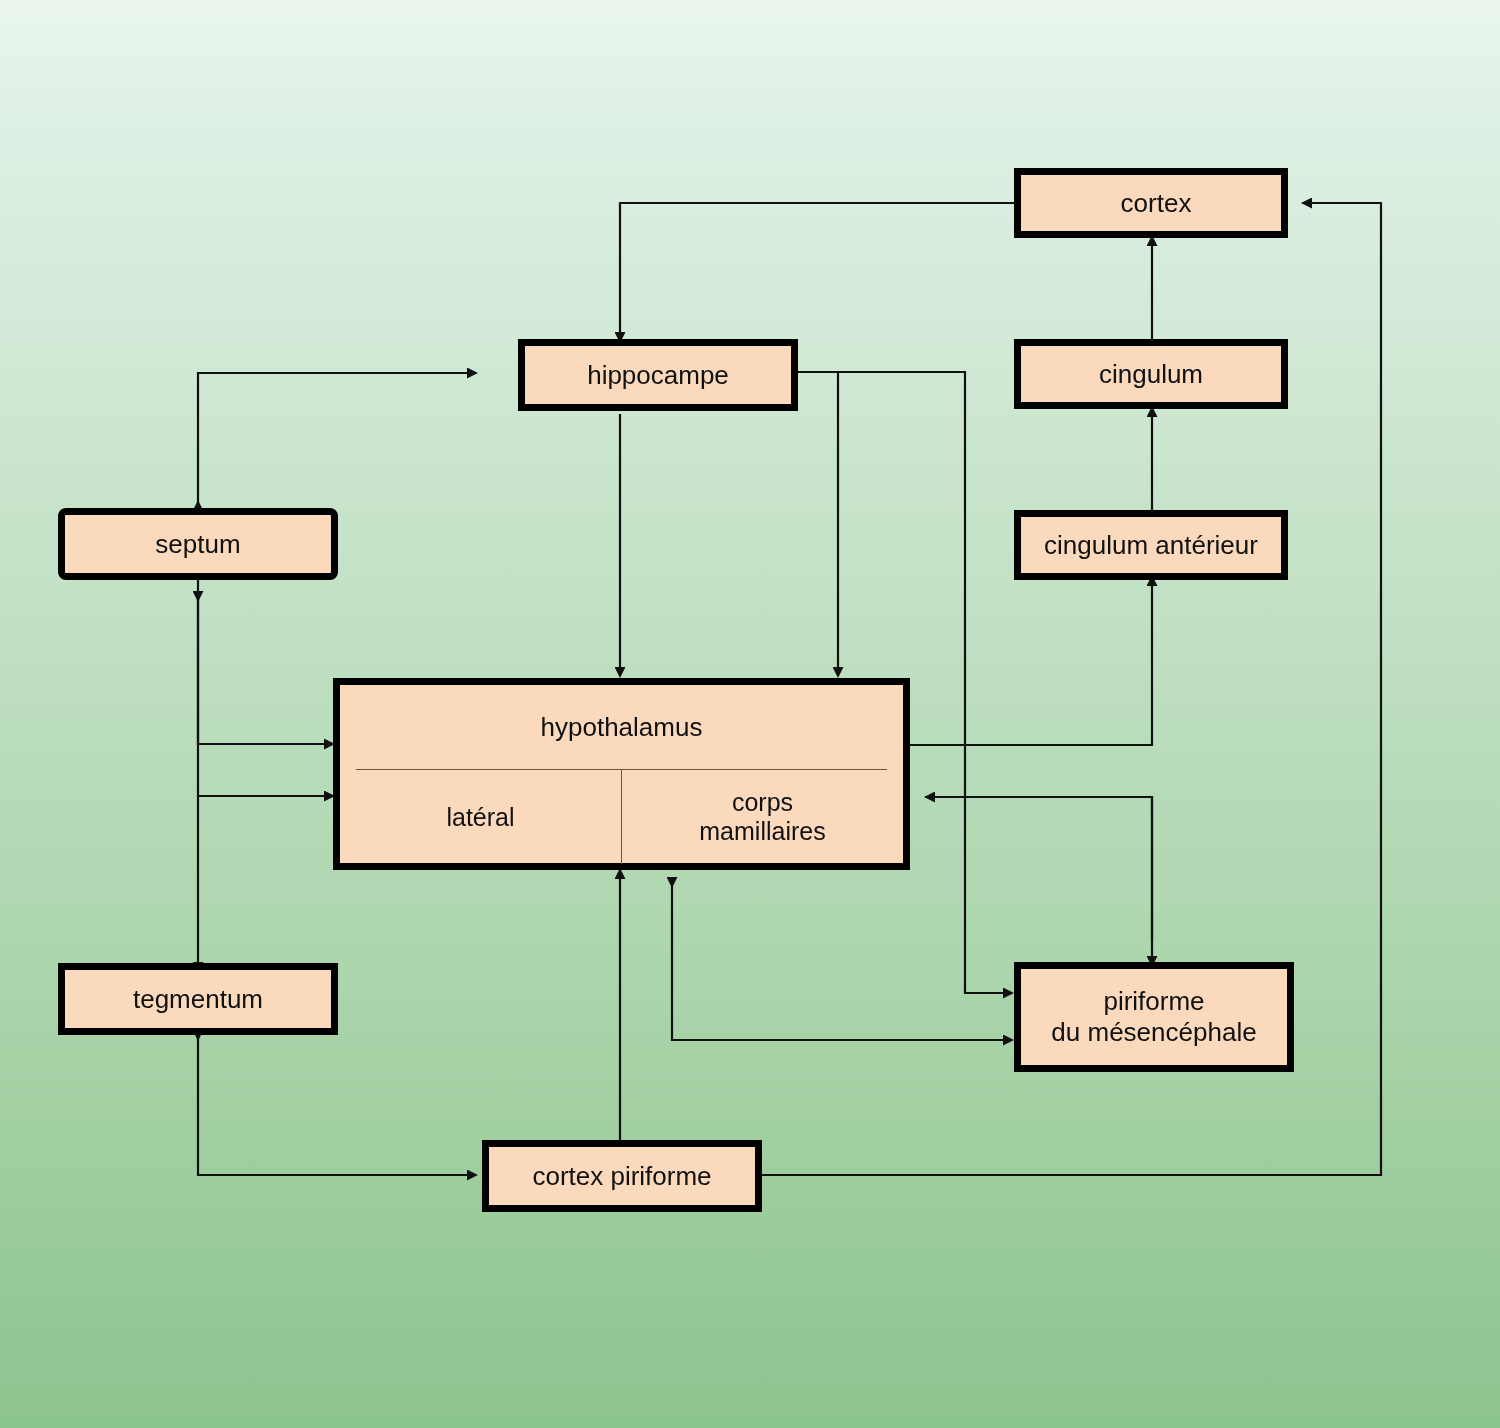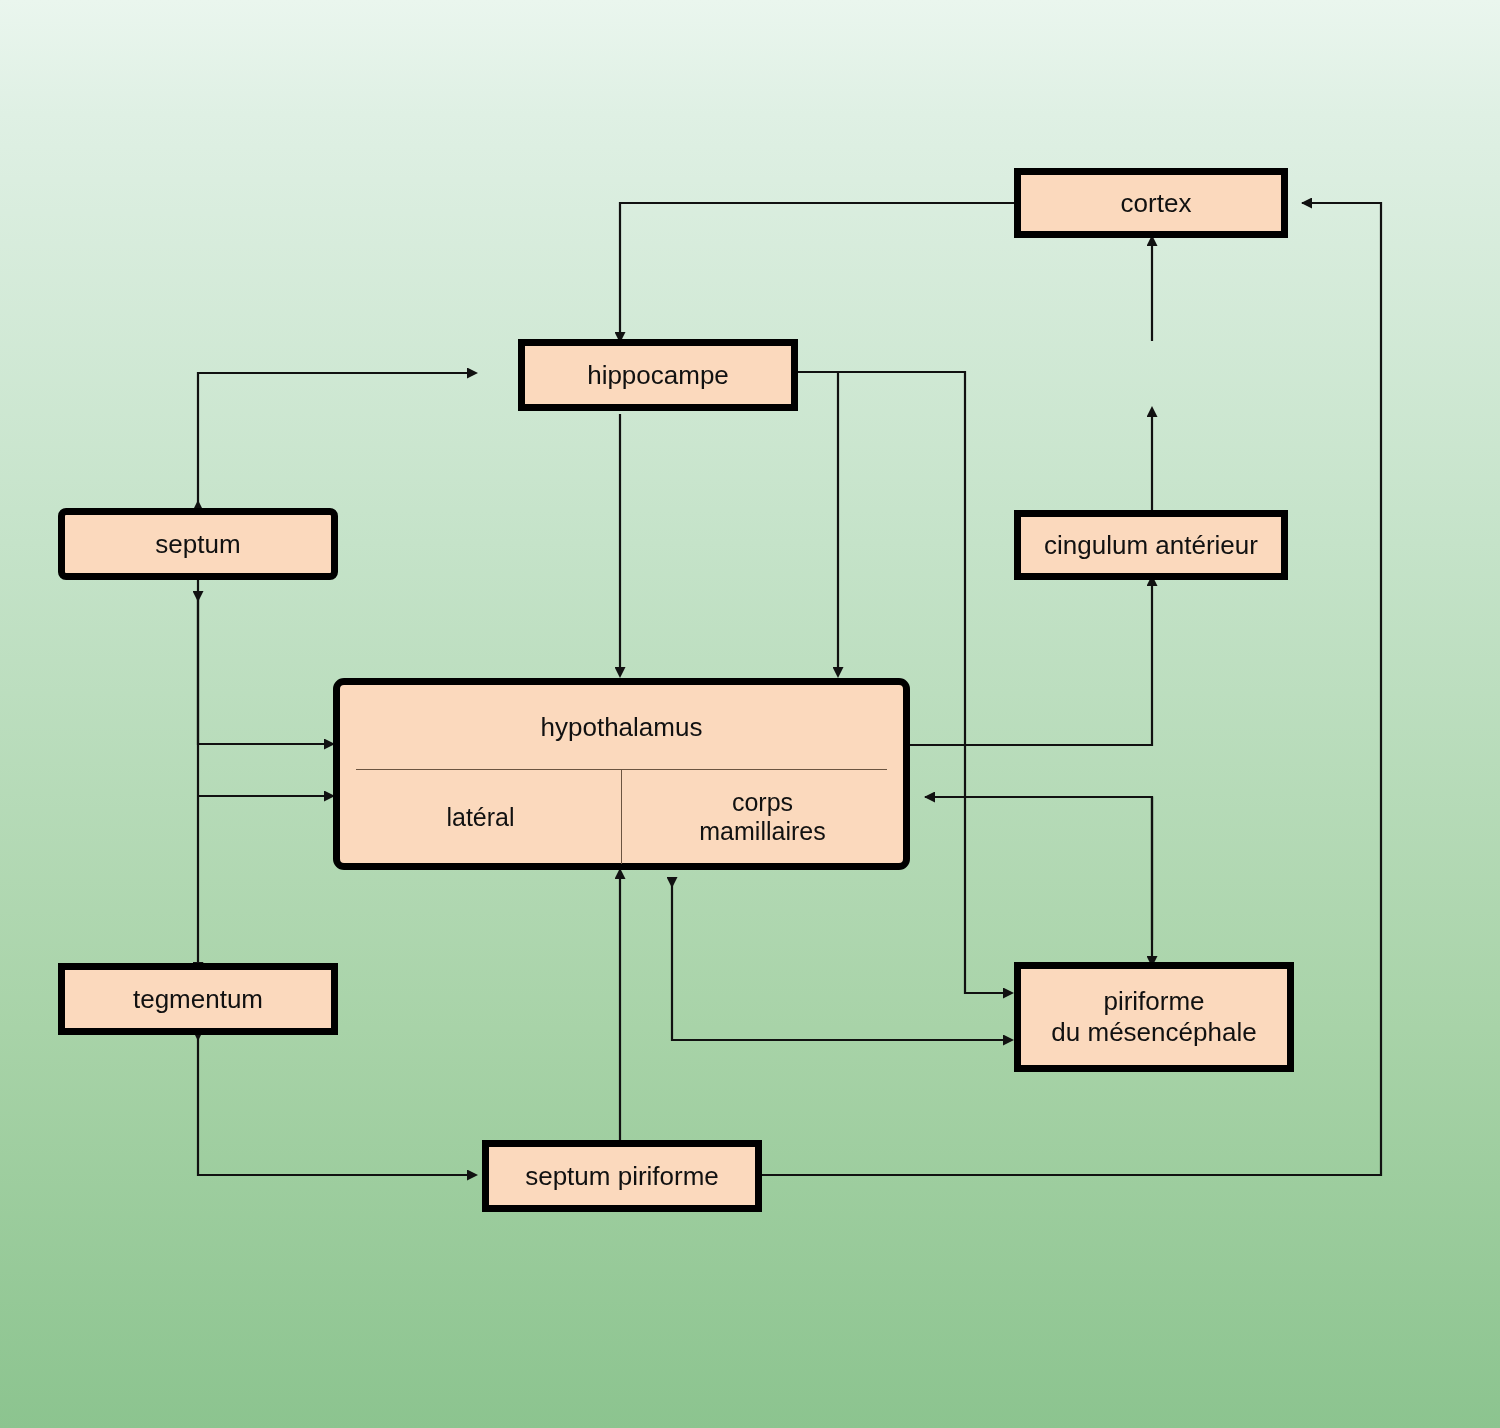--- a/index.html
+++ b/index.html
@@ -37,21 +37,20 @@
     z-index: 3;
   }
   .node .label {
     white-space: pre-line;
     padding: 0 6px;
   }
   
   #node-hypothalamus {
     display: block;
     padding: 0;
-    border-radius: 11px;
   }
   .hypo-title {
     height: 84px;
     display: flex;
     align-items: center;
     justify-content: center;
     font-size: 26px;
     color: #111111;
   }
   .hypo-divider {
@@ -132,39 +131,42 @@
       <path d="M 1152,341 L 1152,245" marker-end="url(#ar-u)"></path>
 
       <path d="M 762,1175 L 1381,1175 L 1381,203 L 1302,203" marker-end="url(#ar-l)"></path>
     </g>
   </svg>
 
   <div class="node" id="node-cortex" style="left:1014px; top:168px; width:274px; height:70px;padding-left:10px;">
     <span class="label">cortex</span>
   </div>
 
+  <div class="node" id="node-cingulum" style="left:1014px; top:339px; width:274px; height:70px;">
+    <span class="label">cingulum</span>
+  </div>
 
   <div class="node" id="node-thalamus" style="left:1014px; top:510px; width:274px; height:70px;">
     <span class="label">cingulum antérieur</span>
   </div>
 
   <div class="node" id="node-hippocampe" style="left:482px; top:339px; width:280px; height:72px;margin-left:36px;">
     <span class="label">hippocampe</span>
   </div>
 
   <div class="node" id="node-septum" style="left:58px; top:508px; width:280px; height:72px;border-radius:8px;">
     <span class="label">septum</span>
   </div>
 
   <div class="node" id="node-amygdale" style="left:58px; top:963px; width:280px; height:72px;">
     <span class="label">tegmentum</span>
   </div>
 
   <div class="node" id="node-cortex-piriforme" style="left:482px; top:1140px; width:280px; height:72px;">
-    <span class="label">septum piriforme</span>
+    <span class="label">cortex piriforme</span>
   </div>
 
   <div class="node" id="node-tegmentum" style="left:1014px; top:962px; width:280px; height:110px;">
     <span class="label">piriforme
 du mésencéphale</span>
   </div>
 
   <div class="node" id="node-hypothalamus" style="left:333px; top:678px; width:577px; height:192px;">
     <div class="hypo-title">hypothalamus</div>
     <div class="hypo-divider"></div>

